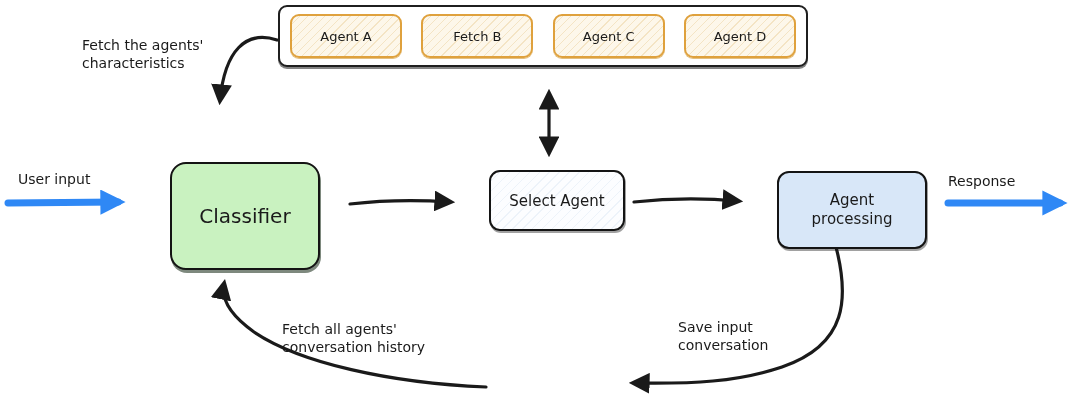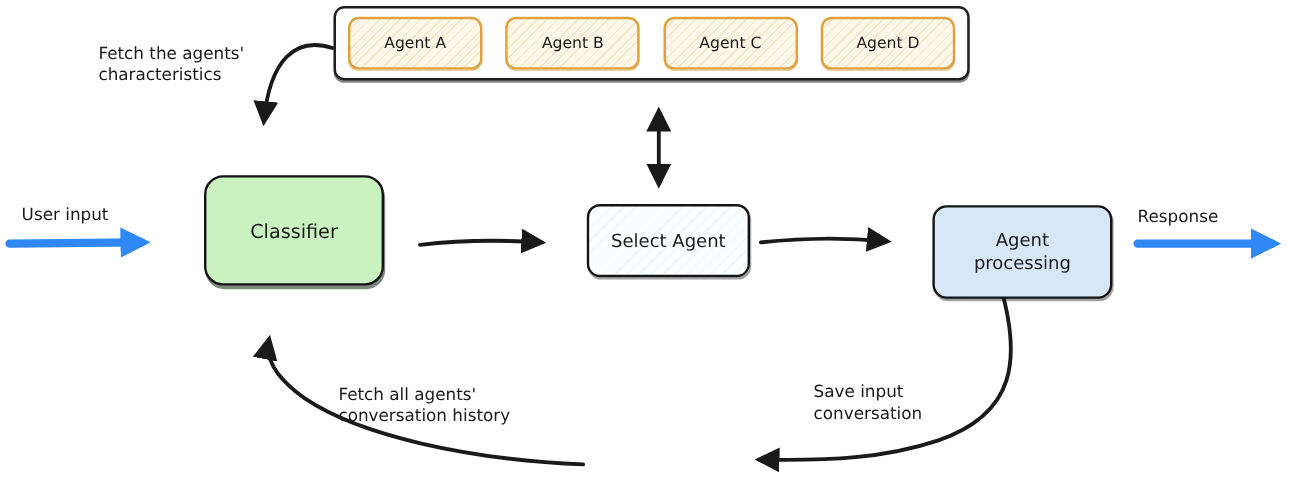--- a/index.html
+++ b/index.html
@@ -24,22 +24,22 @@
     display:flex;align-items:center;justify-content:center;
     font-size:13px;box-sizing:border-box;box-shadow:0 1px 0 rgba(208,148,44,.6);
   }
 
   
   .node{
     position:absolute;display:flex;align-items:center;justify-content:center;
     text-align:center;box-sizing:border-box;border:2.5px solid #141414;
   }
   .node-classifier{
-    left:170px;top:146px;width:150px;height:92px;border-radius:16px;
-    background:#c9f2c0;font-size:16px;box-shadow:1px 3px 0 rgba(20,40,20,.55);
+    left:170px;top:162px;width:150px;height:108px;border-radius:16px;
+    background:#c9f2c0;font-size:20px;box-shadow:1px 3px 0 rgba(20,40,20,.55);
   }
   .node-select-agent{
     left:489px;top:170px;width:136px;height:61px;border-radius:11px;border-width:2px;
     background:repeating-linear-gradient(135deg,#fcfdff 0 6px,#edf3fa 6px 7px);
     font-size:15px;box-shadow:1px 2px 0 rgba(20,20,20,.4);
   }
   .node-agent-processing{
     left:777px;top:171px;width:150px;height:78px;border-radius:12px;border-width:2px;
     background:#d8e7f8;font-size:15px;line-height:1.25;box-shadow:1px 2px 0 rgba(20,20,20,.4);
     padding:0 28px;
@@ -89,21 +89,21 @@
     <path d="M 833 236 C 852 300 846 345 782 367 C 737 382 692 384 634 383" stroke="#1a1a1a" stroke-width="3.2" fill="none" stroke-linecap="round" marker-end="url(#mk-black)"></path>
 
     <path d="M 486 387 C 390 383 300 363 254 332 C 230 315 221 299 224 284" stroke="#1a1a1a" stroke-width="3.2" fill="none" stroke-linecap="round" marker-end="url(#mk-black)"></path>
   </svg>
 
   <div class="agents-panel">
     <div class="agent-box">
       <span>Agent A</span>
     </div>
     <div class="agent-box">
-      <span>Agent B</span>
+      <span>Fetch B</span>
     </div>
     <div class="agent-box">
       <span>Agent C</span>
     </div>
     <div class="agent-box">
       <span>Agent D</span>
     </div>
   </div>
 
   <div class="node node-classifier">

